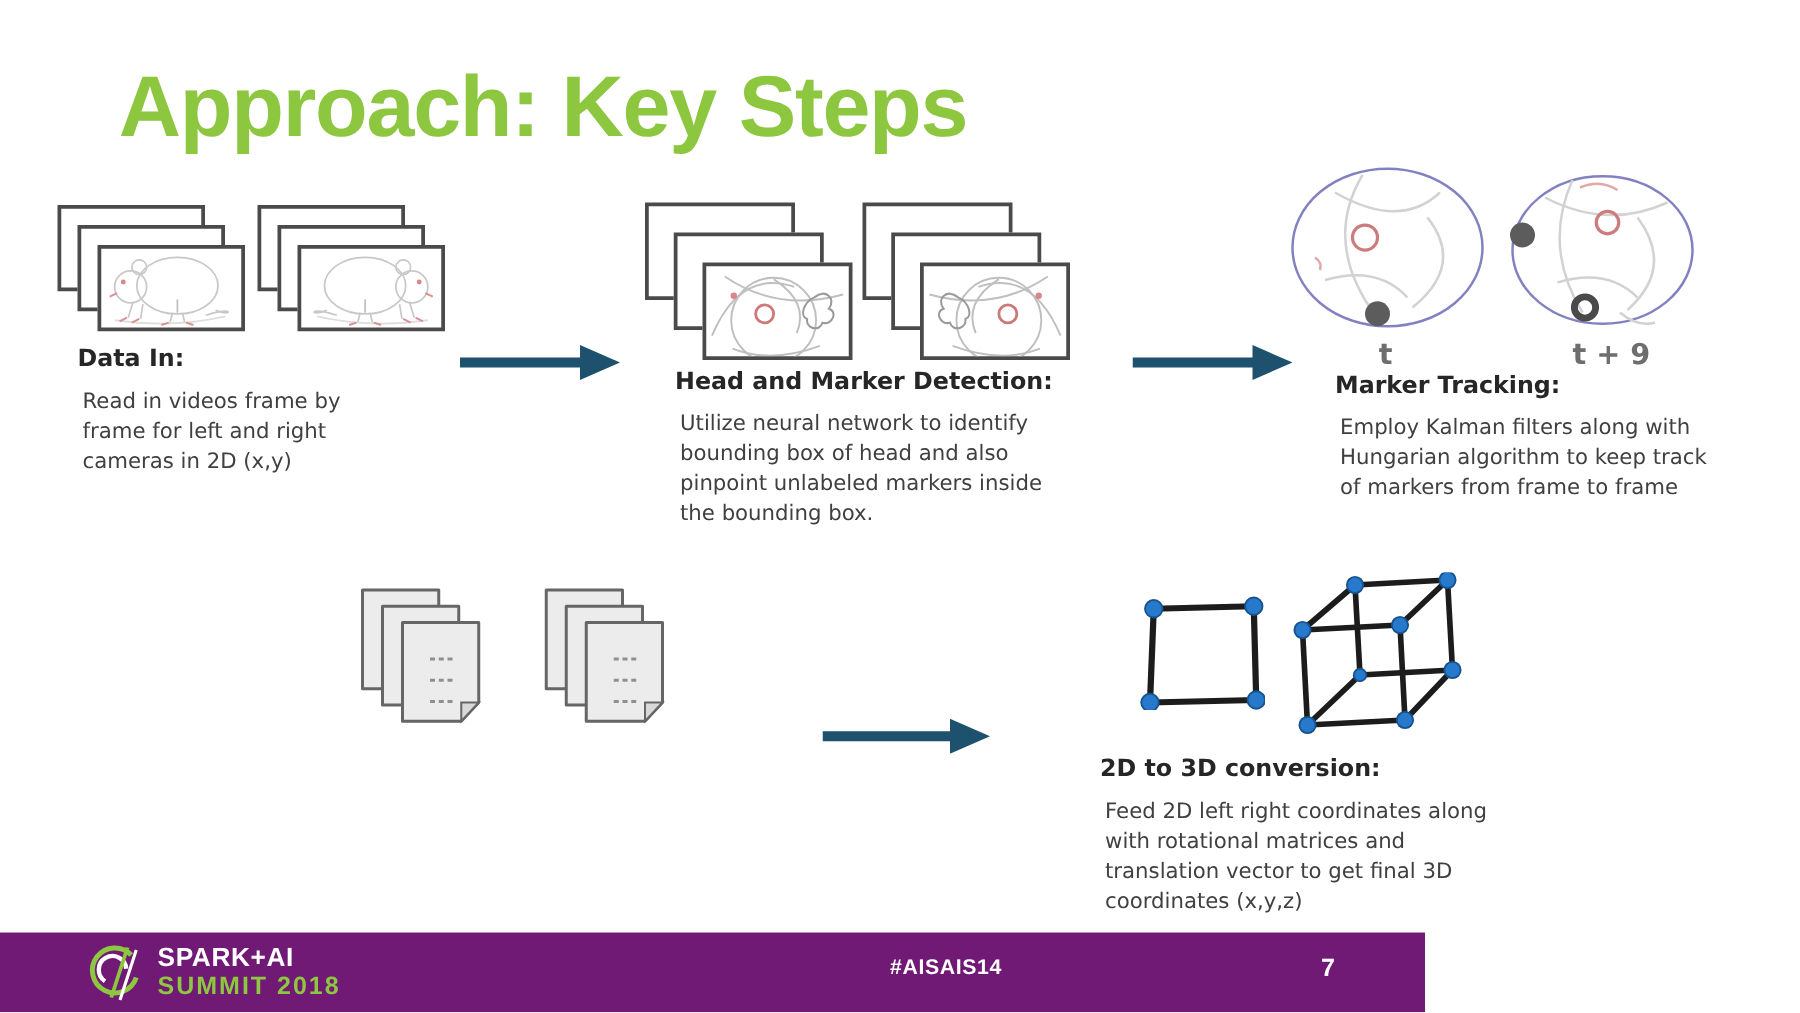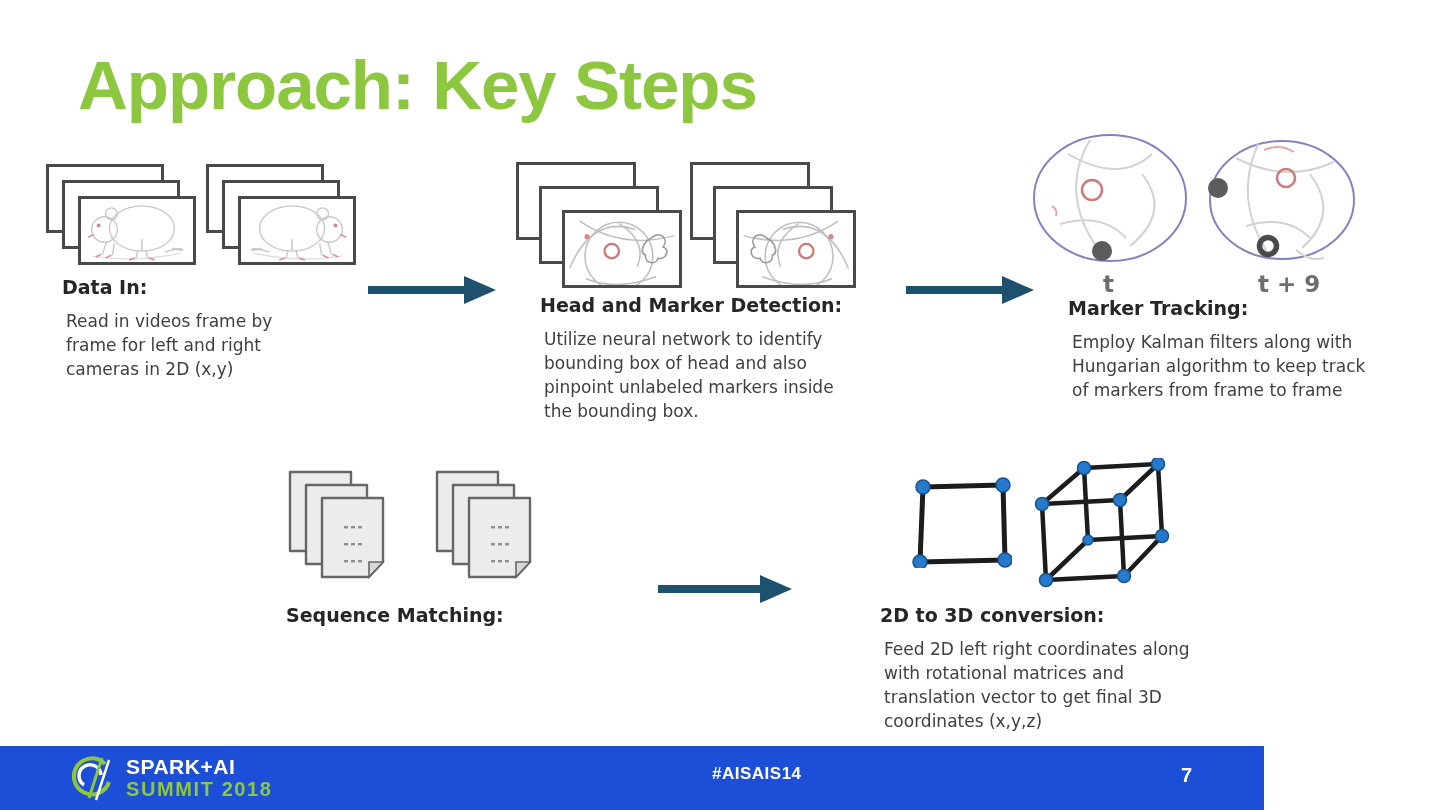--- a/index.html
+++ b/index.html
@@ -1,18 +1,18 @@
 <!DOCTYPE html>
 <html><head>
 <meta charset="utf-8">
 <style>
   html,body{margin:0;padding:0;background:#fff;}
   .slide{position:relative;width:1440px;height:810px;background:#ffffff;overflow:hidden;
          font-family:"DejaVu Sans",sans-serif;}
-  .title{position:absolute;left:78px;top:46px;margin:0;font-family:"Liberation Sans",sans-serif;
+  .title{position:absolute;left:95px;top:46px;margin:0;font-family:"Liberation Sans",sans-serif;
          font-weight:bold;font-size:69px;letter-spacing:-1px;color:#8DC63F;white-space:nowrap;}
 
   
   .stack-row{position:absolute;display:flex;}
   .frame-stack{position:relative;}
   .vframe{position:absolute;background:#fff;border:3px solid #4a4a4a;}
 
   
   .step-text{position:absolute;}
   .step-text h3{margin:0 0 11px 0;font-size:19px;font-weight:bold;color:#262626;}
@@ -20,21 +20,21 @@
 
   
   .flow-arrow{position:absolute;}
 
   
   .tracking{position:absolute;left:1030px;top:130px;width:340px;height:170px;}
   .t-label{position:absolute;top:141px;font-size:23px;font-weight:bold;color:#6e6e6e;
            font-family:"DejaVu Sans",sans-serif;}
 
   
-  .footer{position:absolute;left:0;top:746px;width:1264px;height:64px;background:#1d4ed8;}
+  .footer{position:absolute;left:0;top:746px;width:1140px;height:64px;background:#701a75;}
   .logo{position:absolute;left:68px;top:8px;display:flex;align-items:center;}
   .logo-text{margin-left:10px;font-family:"Liberation Sans",sans-serif;line-height:1.05;}
   .logo-line1{color:#ffffff;font-weight:bold;font-size:21px;letter-spacing:0.5px;}
   .logo-line2{color:#8DC63F;font-weight:bold;font-size:20px;letter-spacing:1.6px;}
   .hashtag{position:absolute;left:712px;top:18px;color:#fff;font-weight:bold;font-size:17px;
            font-family:"Liberation Sans",sans-serif;letter-spacing:0.5px;}
   .page-num{position:absolute;right:72px;top:18px;color:#fff;font-weight:bold;font-size:20px;
             font-family:"Liberation Sans",sans-serif;}
   svg{display:block;}
 </style>
@@ -306,21 +306,20 @@
       <circle cx="92" cy="118" r="6.5"></circle>
         <circle cx="14" cy="122" r="6.5"></circle>
       <circle cx="52" cy="10" r="6.5"></circle>
         <circle cx="126" cy="6" r="6.5"></circle>
       <circle cx="130" cy="78" r="6.5"></circle>
         <circle cx="56" cy="82" r="5"></circle>
     </g>
   </svg>
 
   <div class="step-text" style="left:286px;top:604px;width:285px;">
-    <h3>Sequence Matching:</h3>
   </div>
   <div class="step-text" style="left:880px;top:604px;width:325px;">
     <h3>2D to 3D conversion:</h3>
     <p>Feed 2D left right coordinates along with rotational matrices and translation vector to get final 3D coordinates (x,y,z)</p>
   </div>
 
   <div class="footer">
     <div class="logo">
       <svg width="48" height="48" viewBox="0 0 48 48">
         <path d="M 37,10 A 18,18 0 1 0 41,28" fill="none" stroke="#8DC63F" stroke-width="4"></path>

